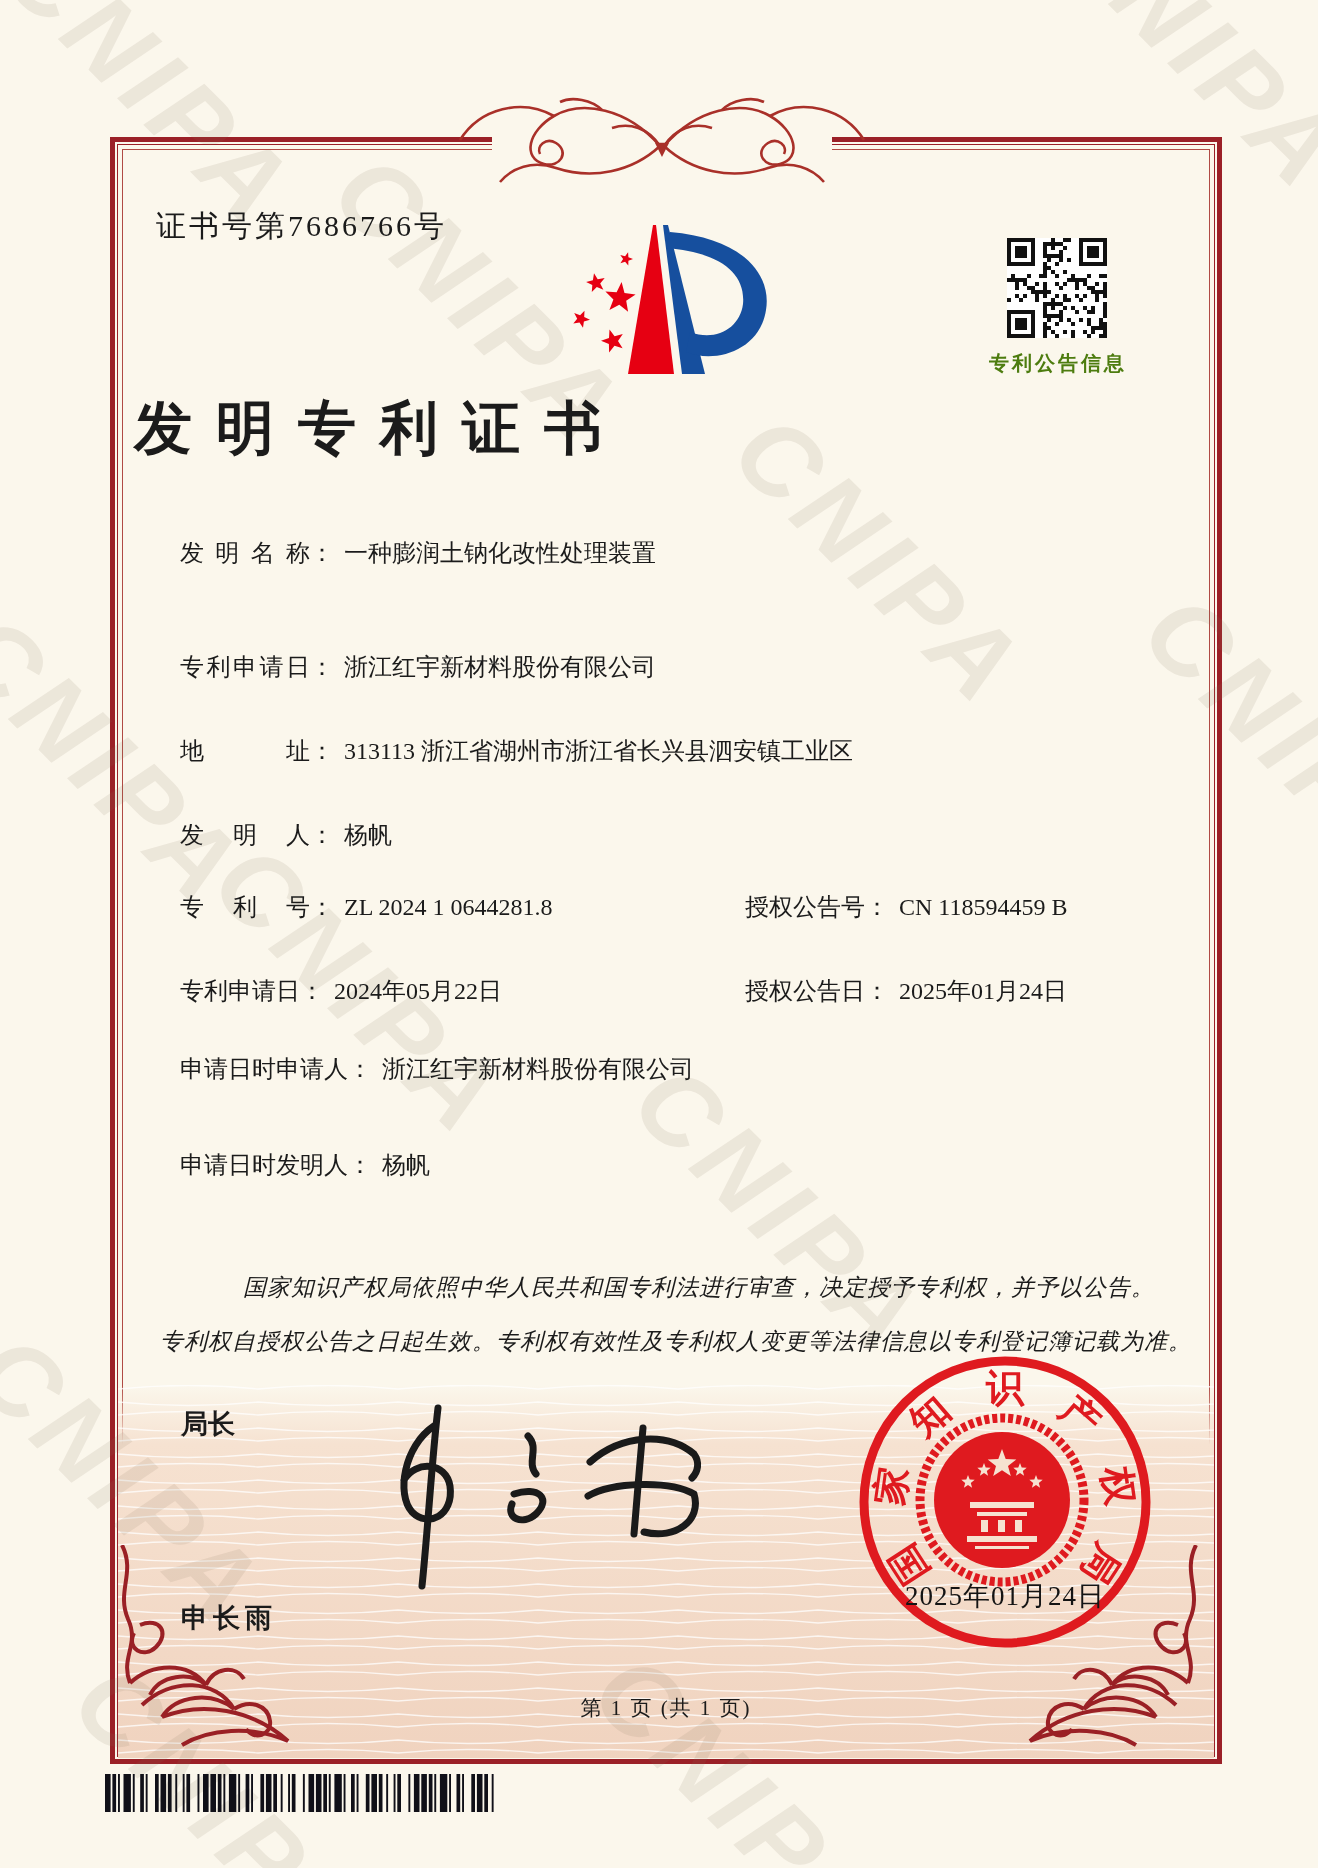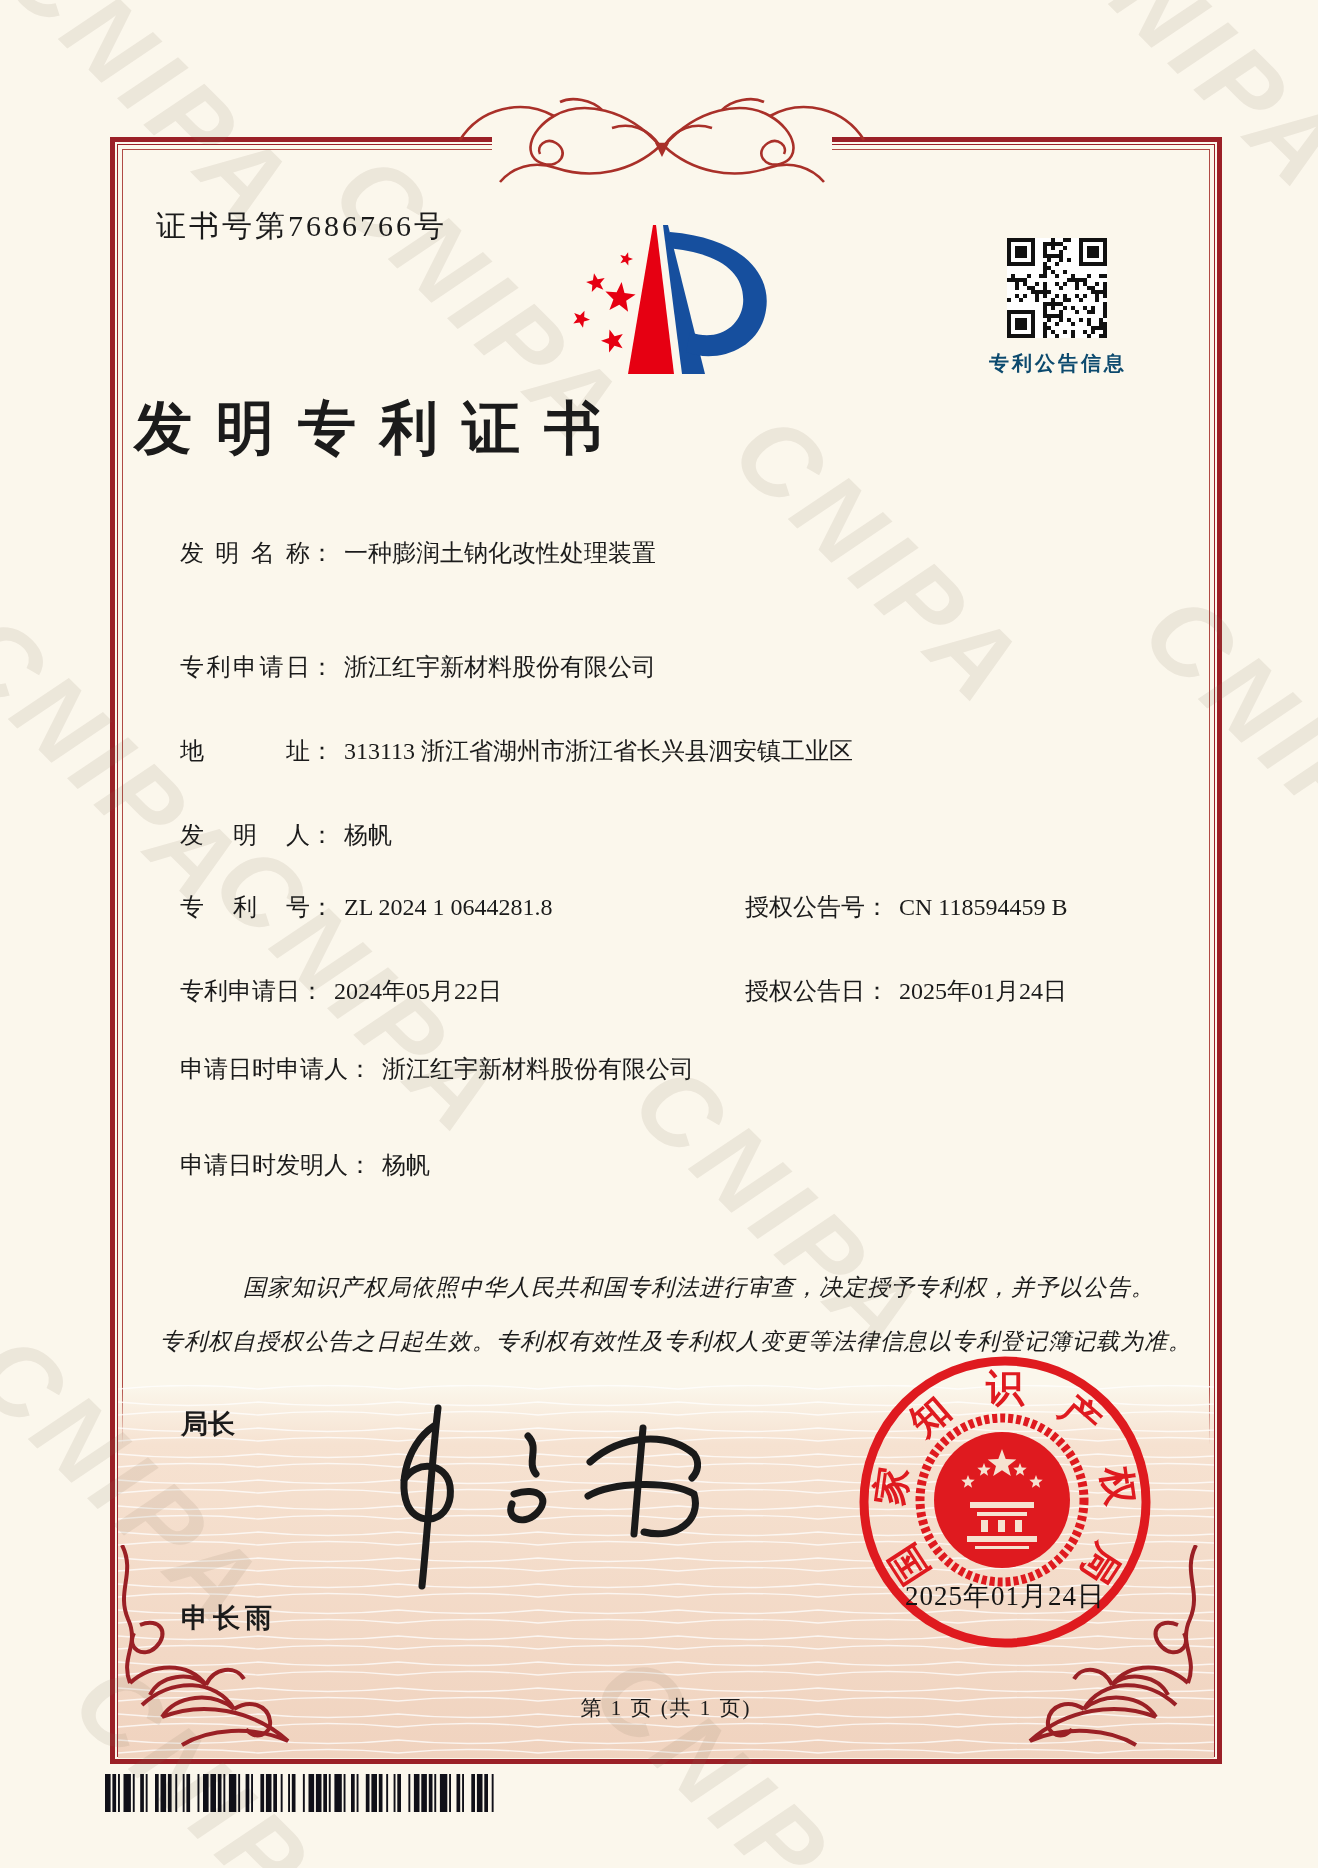--- a/index.html
+++ b/index.html
@@ -22,21 +22,21 @@
   .cert-no{position:absolute;left:156px;top:206px;font-size:30px;letter-spacing:3px;z-index:3;}
   .title{position:absolute;left:110px;width:1112px;top:390px;text-align:left;
          font-size:58px;font-weight:700;letter-spacing:24px;text-indent:24px;z-index:3;}
   .row{position:absolute;left:180px;width:1030px;font-size:24px;z-index:3;white-space:nowrap;}
   .lbl{display:inline-block;width:130px;text-align:justify;text-align-last:justify;}
   .lblw{display:inline-block;}
   .val{margin-left:10px;}
   .col2{position:absolute;left:565px;top:0;}
   .stmt{position:absolute;font-size:23px;font-style:italic;letter-spacing:1px;z-index:3;white-space:nowrap;}
   .qr-label{position:absolute;left:968px;top:350px;width:180px;text-align:center;
-            font-size:20px;letter-spacing:3px;font-weight:700;color:#0c4a6e;z-index:3;}
+            font-size:20px;letter-spacing:3px;font-weight:700;color:#4d7c0f;z-index:3;}
   .director-title{position:absolute;left:181px;top:1406px;font-size:27px;font-weight:600;
        font-family:"Liberation Sans","DejaVu Sans",sans-serif;z-index:3;}
   .director-name{position:absolute;left:181px;top:1600px;font-size:27px;font-weight:600;letter-spacing:5px;
        font-family:"Liberation Sans","DejaVu Sans",sans-serif;z-index:3;}
   .footer-page{position:absolute;left:110px;width:1112px;top:1694px;text-align:center;
        font-size:21px;letter-spacing:2px;z-index:3;}
   
   .seal{position:absolute;left:855px;top:1352px;width:300px;height:300px;z-index:4;}
   .seal svg{position:absolute;inset:0;}
   .seal .ring-char{position:absolute;font-size:38px;font-weight:700;color:#df1a1f;

